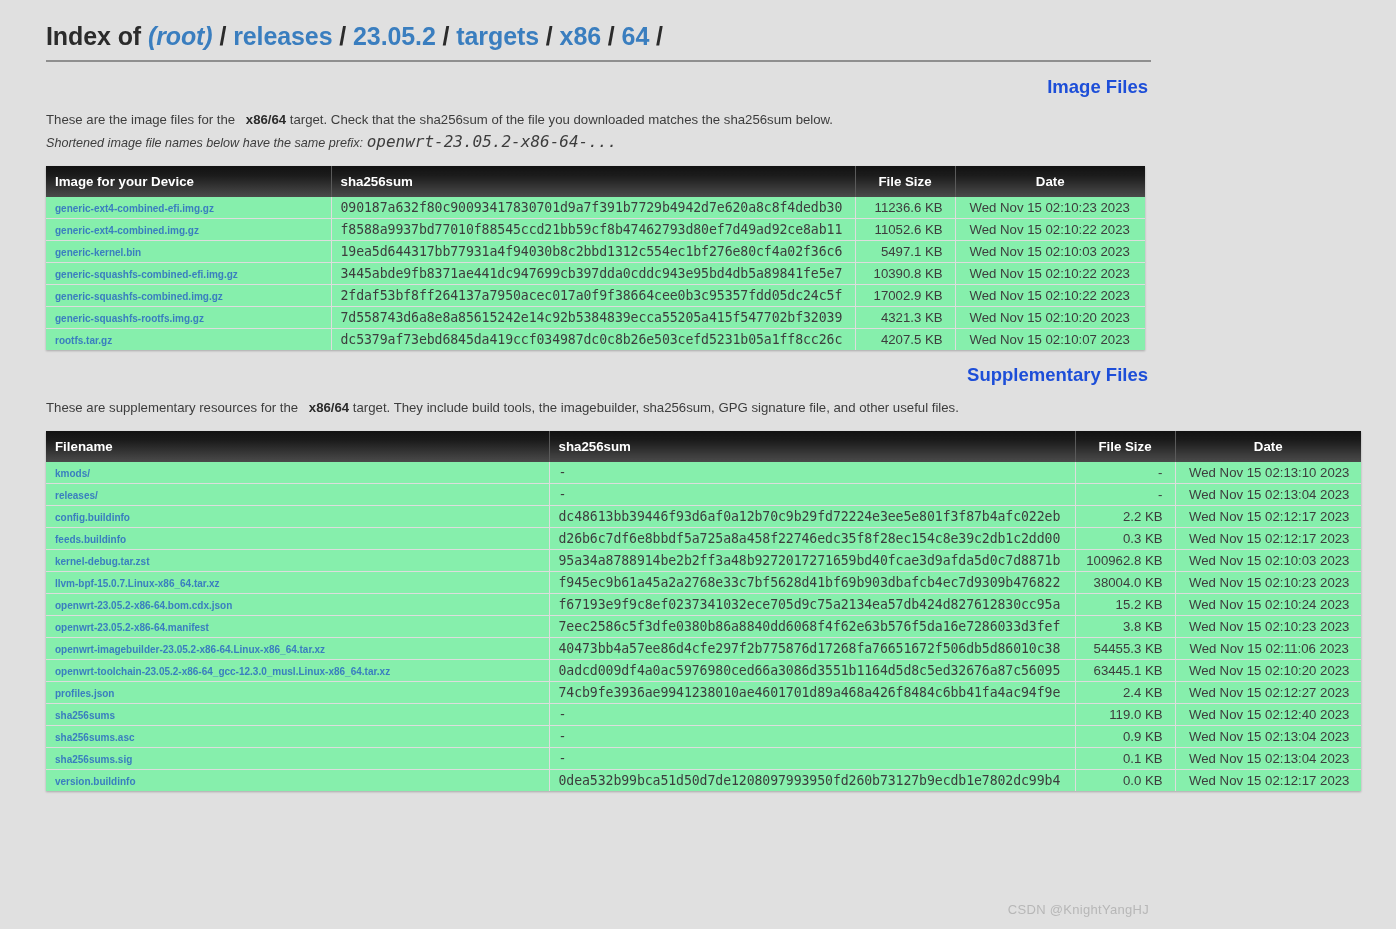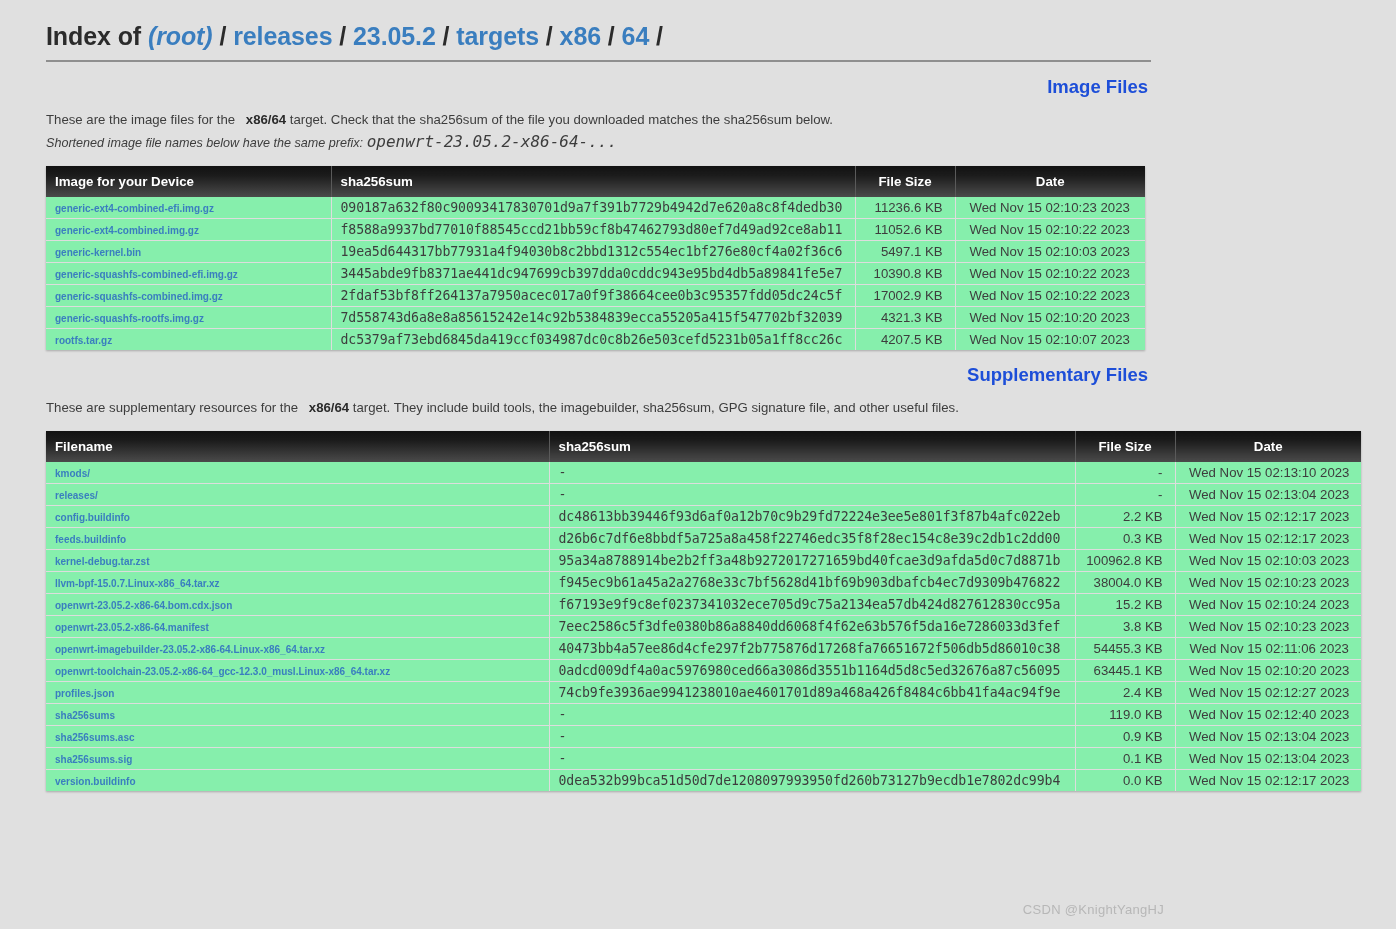--- a/index.html
+++ b/index.html
@@ -152,21 +152,21 @@
   #supp-table col.c-hash { width: 526px; }
   #supp-table col.c-size { width: 100px; }
   #supp-table col.c-date { width: 186px; }
   #supp-table td.size { padding-right: 12px; }
   #supp-table td.date { padding-left: 11px; text-align: center; }
   #supp-table th.date-h { text-align: center; }
 
   
   .watermark {
     position: absolute;
-    right: 24px;
+    right: 39px;
     bottom: 12px;
     font-size: 13px;
     color: #b7b7b7;
     letter-spacing: 0.3px;
     user-select: none;
     margin-top: 20px;
   }
 </style>
 </head>
 <body>

